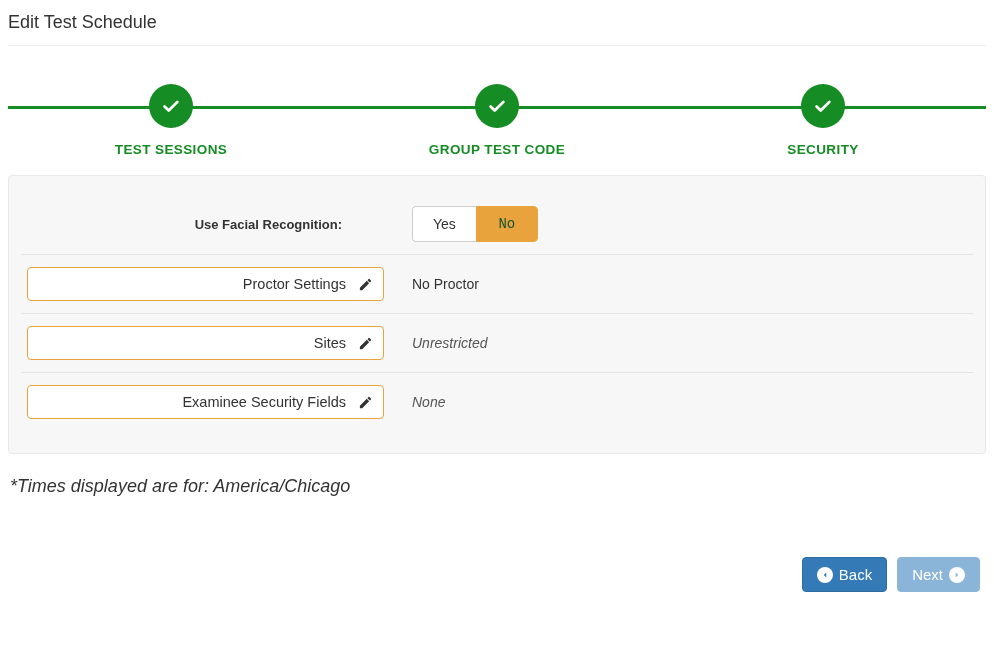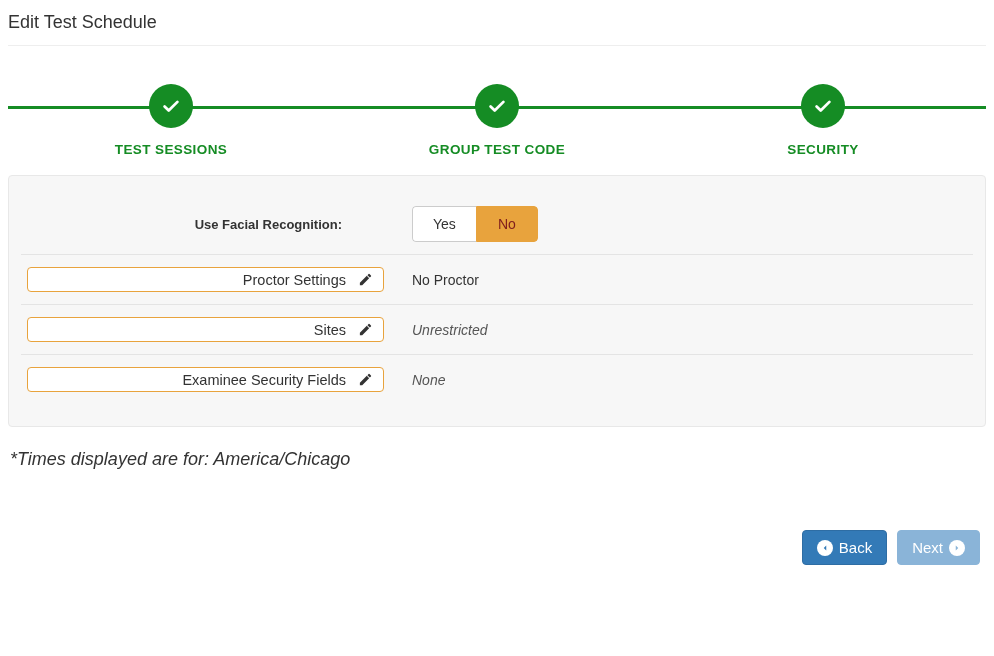--- a/index.html
+++ b/index.html
@@ -89,21 +89,21 @@
     font-size: 14px;
   }
   .row-label-plain {
     font-weight: 700;
     font-size: 13px;
     color: #333;
     padding-right: 42px;
   }
   .editable-label {
     width: 360px;
-    height: 25px;
+    height: 34px;
     background: #fff;
     border: 1px solid #e8a33d;
     border-radius: 4px;
     display: flex;
     align-items: center;
     justify-content: flex-end;
     padding-right: 10px;
     gap: 12px;
     cursor: pointer;
     font-size: 14.5px;
@@ -127,22 +127,23 @@
     background: #fff;
     color:#333;
   }
   .toggle-btn.yes {
     border-radius: 4px 0 0 4px;
     border-right: none;
   }
   .toggle-btn.no {
     border-radius: 0 4px 4px 0;
     background: #e8a33d;
-    color: #7f1d1d;
+    color: #14532d;
     border-color: #e8a33d;
+    font-family: Liberation Mono, monospace;
   }
   .toggle-btn.no.active {
     font-weight: 400;
   }
   
   .tz-note {
     font-style: italic;
     font-size: 18px;
     color: #333;
     margin: 22px 0 0 2px;

